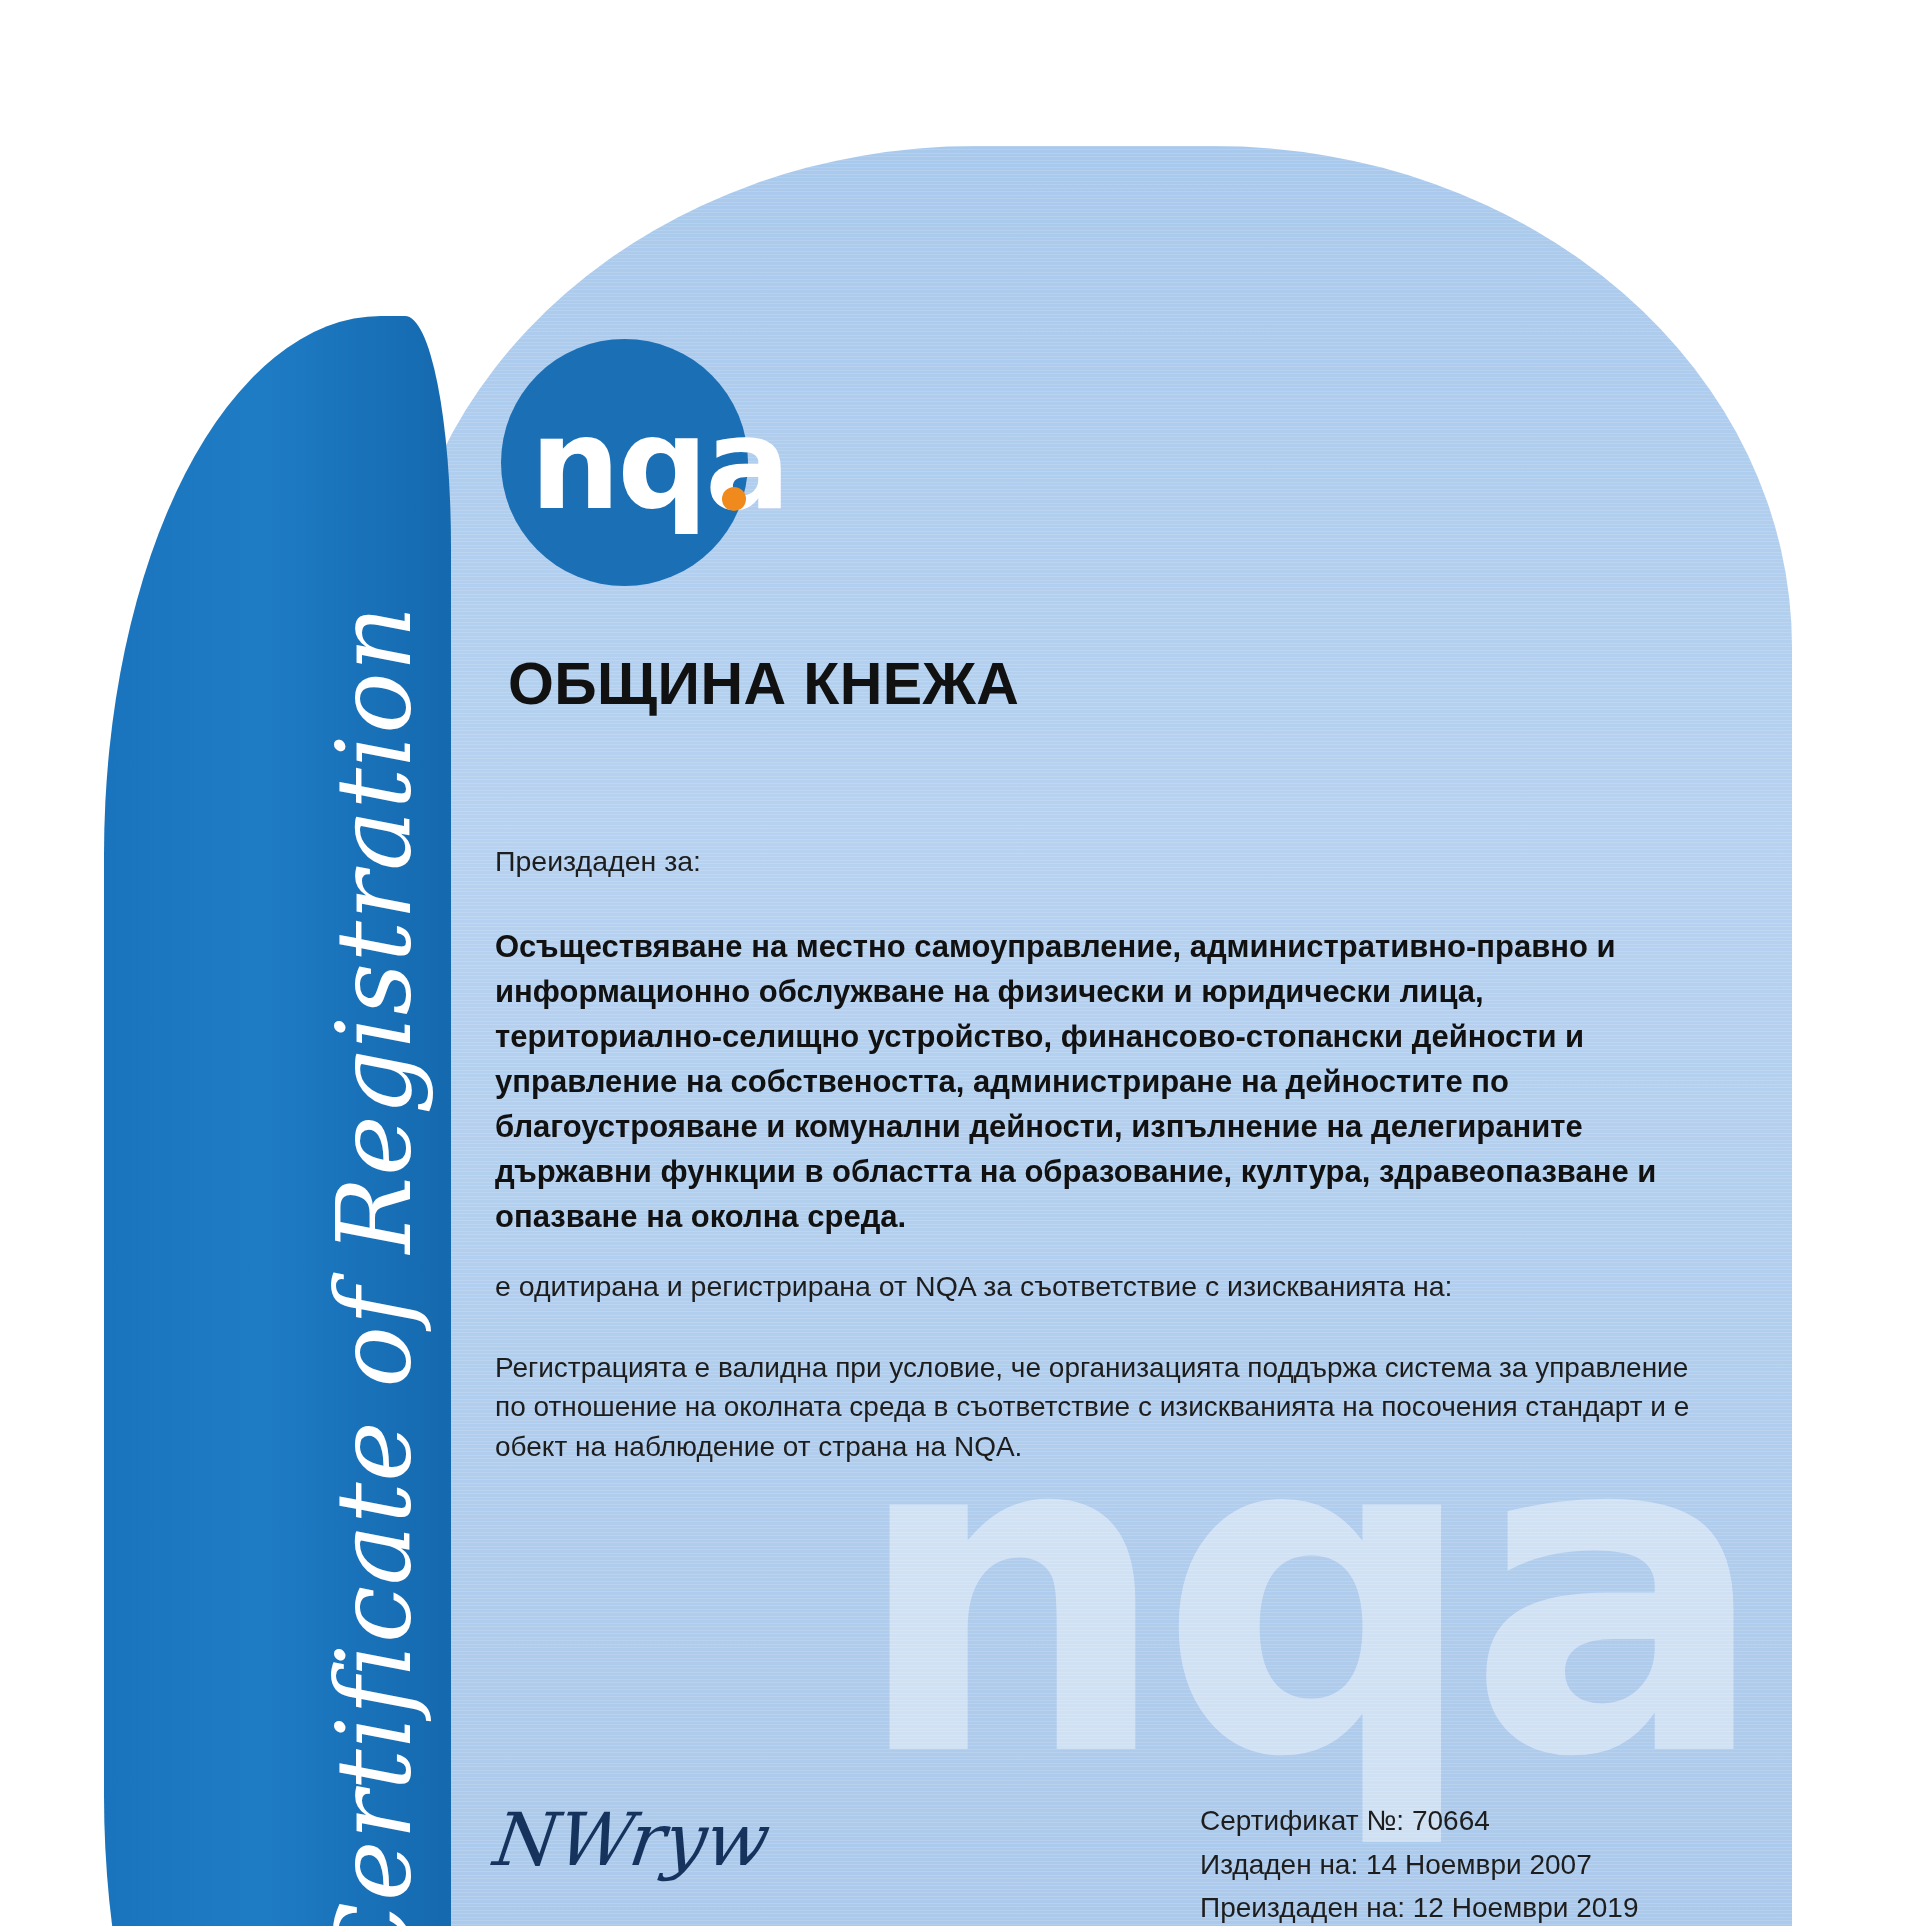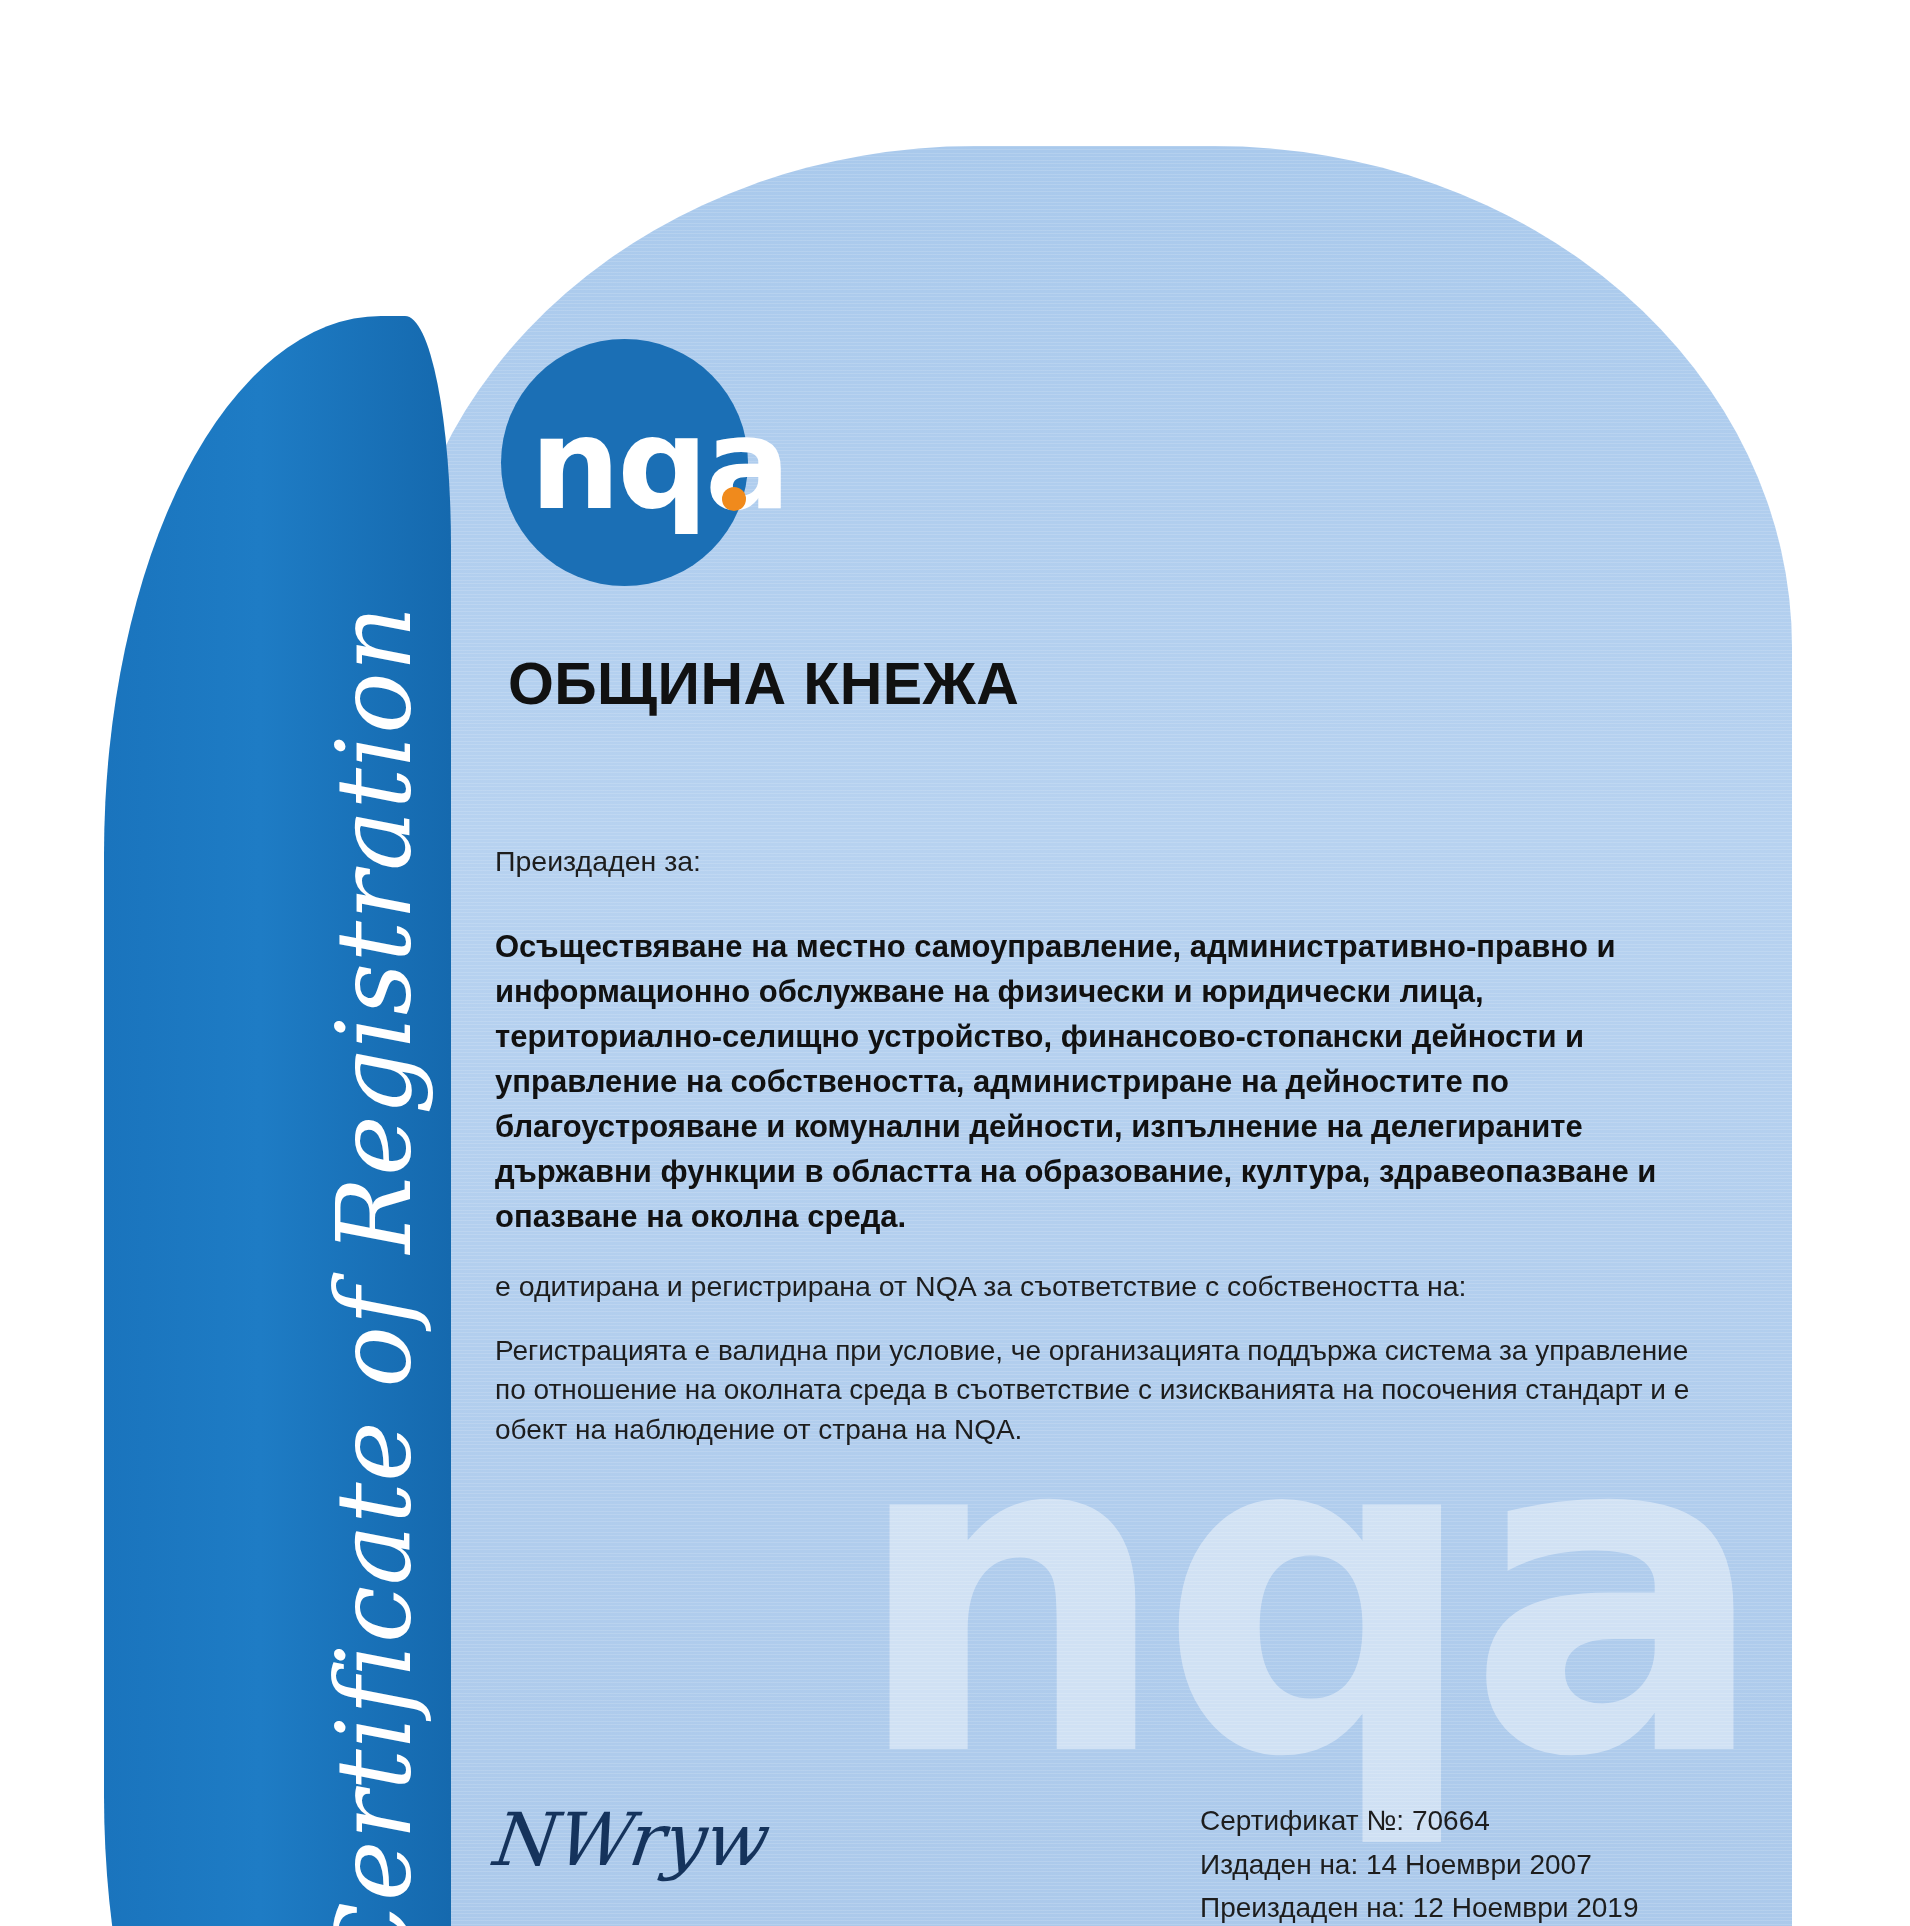--- a/index.html
+++ b/index.html
@@ -174,21 +174,21 @@
     color: #1d1d1d;
   }
   .standard {
     margin-top: 39px;
     font-size: 55px;
     font-weight: 700;
     letter-spacing: 0.4px;
     color: #111111;
   }
   .validity {
-    margin-top: 28px;
+    margin-top: 45px;
     font-size: 28px;
     line-height: 1.42;
     color: #1d1d1d;
     width: 1221px;
   }
 
   
   .signature-block {
     position: absolute;
     left: 495px;
@@ -234,21 +234,21 @@
   </div>
 
   <div class="logo-circle"></div>
   <div class="logo-text">nqa</div>
   <div class="logo-dot"></div>
 
   <div class="content">
     <div class="org-name">ОБЩИНА КНЕЖА</div>
     <div class="scope-label">Преиздаден за:</div>
     <div class="scope-text">Осъществяване на местно самоуправление, административно-правно и информационно обслужване на физически и юридически лица, териториално-селищно устройство, финансово-стопански дейности и управление на собствеността, администриране на дейностите по благоустрояване и комунални дейности, изпълнение на делегираните държавни функции в областта на образование, култура, здравеопазване и опазване на околна среда.</div>
-    <div class="audited-line">е одитирана и регистрирана от NQA за съответствие с собствеността на:</div>
+    <div class="audited-line">е одитирана и регистрирана от NQA за съответствие с изискванията на:</div>
     <div class="validity">Регистрацията е валидна при условие, че организацията поддържа система за управление по отношение на околната среда в съответствие с изискванията на посочения стандарт и е обект на наблюдение от страна на NQA.</div>
   </div>
 
   <div class="signature-block">
     <div class="signature-mark">NWryw</div>
     <div class="signature-title">Управляващ Директор</div>
   </div>
 
   <div class="meta">
     <div>Сертификат №: 70664</div>

